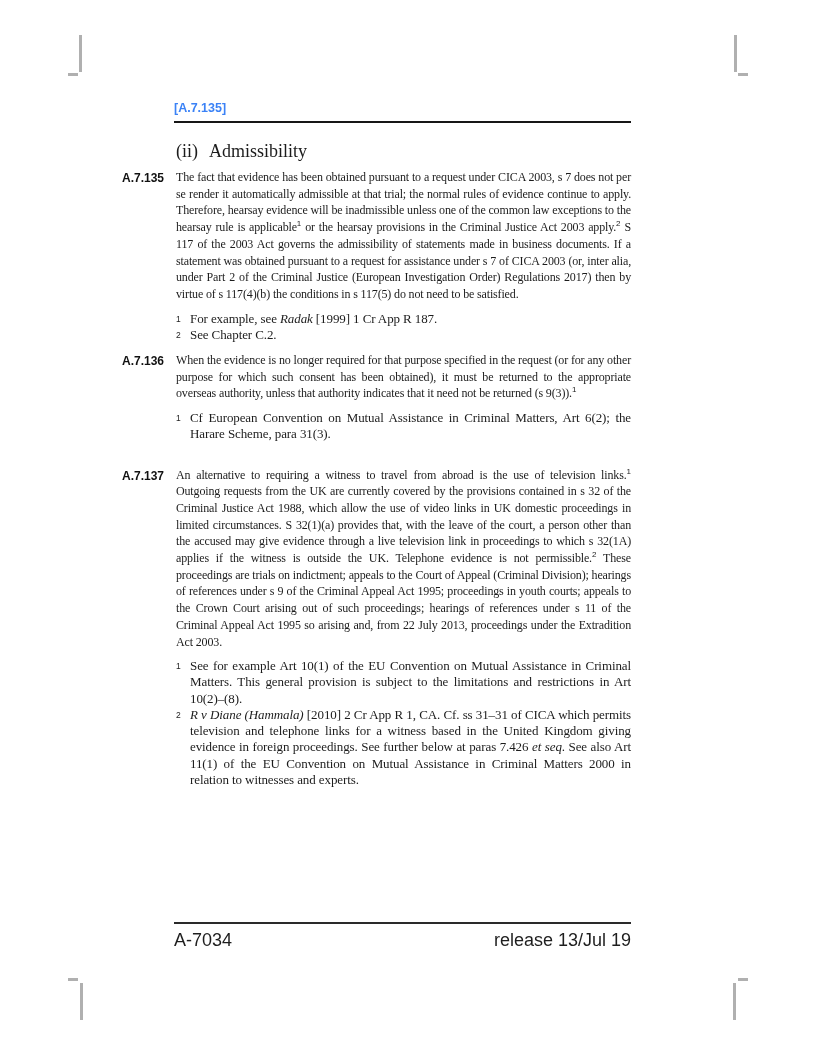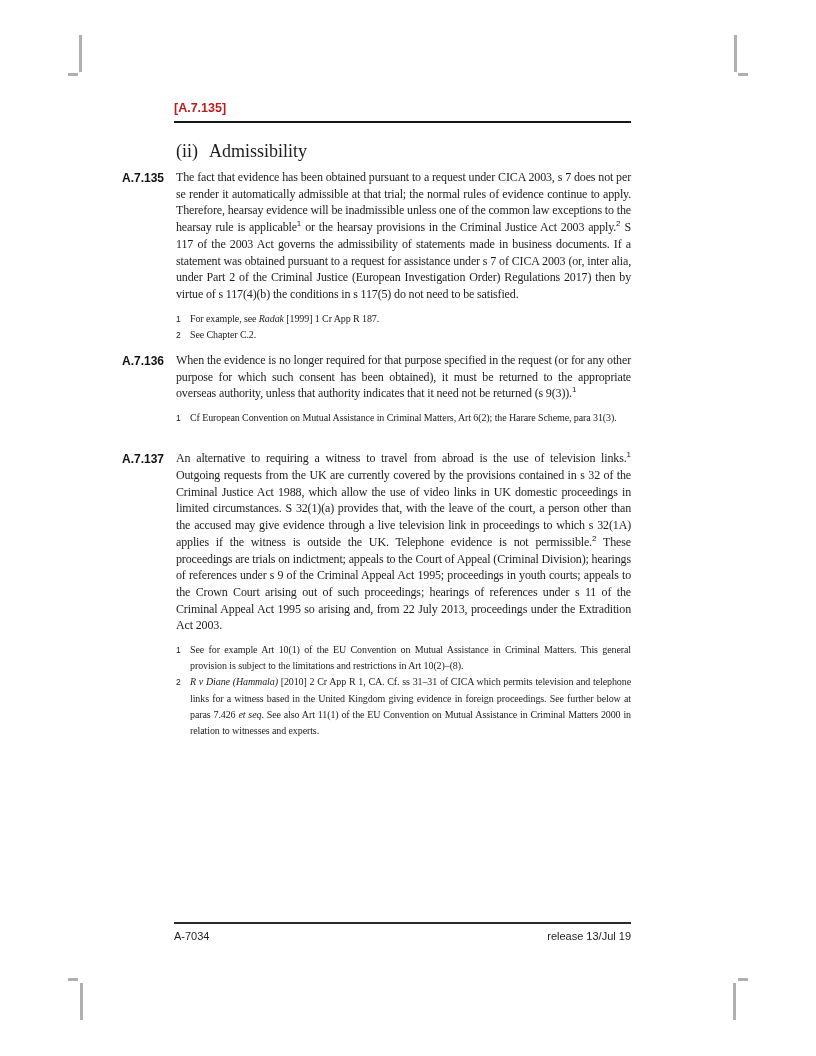--- a/index.html
+++ b/index.html
@@ -20,21 +20,21 @@
   .cm-bl-h { left: 68px;  top: 978px; width: 10px; height: 3px; }
   .cm-bl-v { left: 80px;  top: 983px; width: 3px;  height: 37px; }
   .cm-br-h { left: 738px; top: 978px; width: 10px; height: 3px; }
   .cm-br-v { left: 733px; top: 983px; width: 3px;  height: 37px; }
 
   
   .page-header {
     position: absolute; left: 174px; top: 101px; width: 457px;
     display: flex; justify-content: space-between; align-items: baseline;
     font-family: "Liberation Sans", sans-serif;
-    font-weight: bold; font-size: 12.5px; color: #b91c1c;
+    font-weight: bold; font-size: 12.5px; color: #3b82f6;
   }
   .header-rule {
     position: absolute; left: 174px; top: 121px; width: 457px; height: 1.5px;
     background: #161616;
   }
 
   
   .content {
     position: absolute; left: 122px; top: 138px; width: 509px;
   }
@@ -72,21 +72,21 @@
   .footnotes { margin: 8px 0 0 54px; width: 455px; }
   .footnote { display: flex; align-items: flex-start; }
   .fn-marker {
     flex: 0 0 14px; width: 14px;
     font-family: "Liberation Sans", sans-serif;
     font-size: 8.5px; line-height: 15px; color: #222;
     padding-top: 1px;
   }
   .fn-text {
     flex: 1;
-    font-size: 10px; line-height: 16.2px;
+    font-size: 13px; line-height: 16.2px;
     letter-spacing: -0.1px;
     text-align: justify;
   }
 
   
   .mt-heading1   { margin-top: 5px; }
   .mt-para1     { margin-top: 10px; }
   .mt-heading2  { margin-top: 23px; }
   .mt-para2     { margin-top: 9px; }
   .mt-heading3  { margin-top: 31px; }
@@ -94,21 +94,21 @@
 
   
   .footer-rule {
     position: absolute; left: 174px; top: 922px; width: 457px; height: 1.5px;
     background: #2a2a2a;
   }
   .page-footer {
     position: absolute; left: 174px; top: 930px; width: 457px;
     display: flex; justify-content: space-between; align-items: baseline;
     font-family: "Liberation Sans", sans-serif;
-    font-size: 11px; color: #1e1e1e;
+    font-size: 18px; color: #1e1e1e;
   }
 </style>
 </head>
 <body>
 
 <div class="cm cm-tl-v"></div>
 <div class="cm cm-tl-h"></div>
 <div class="cm cm-tr-v"></div>
 <div class="cm cm-tr-h"></div>
 <div class="cm cm-bl-h"></div>

